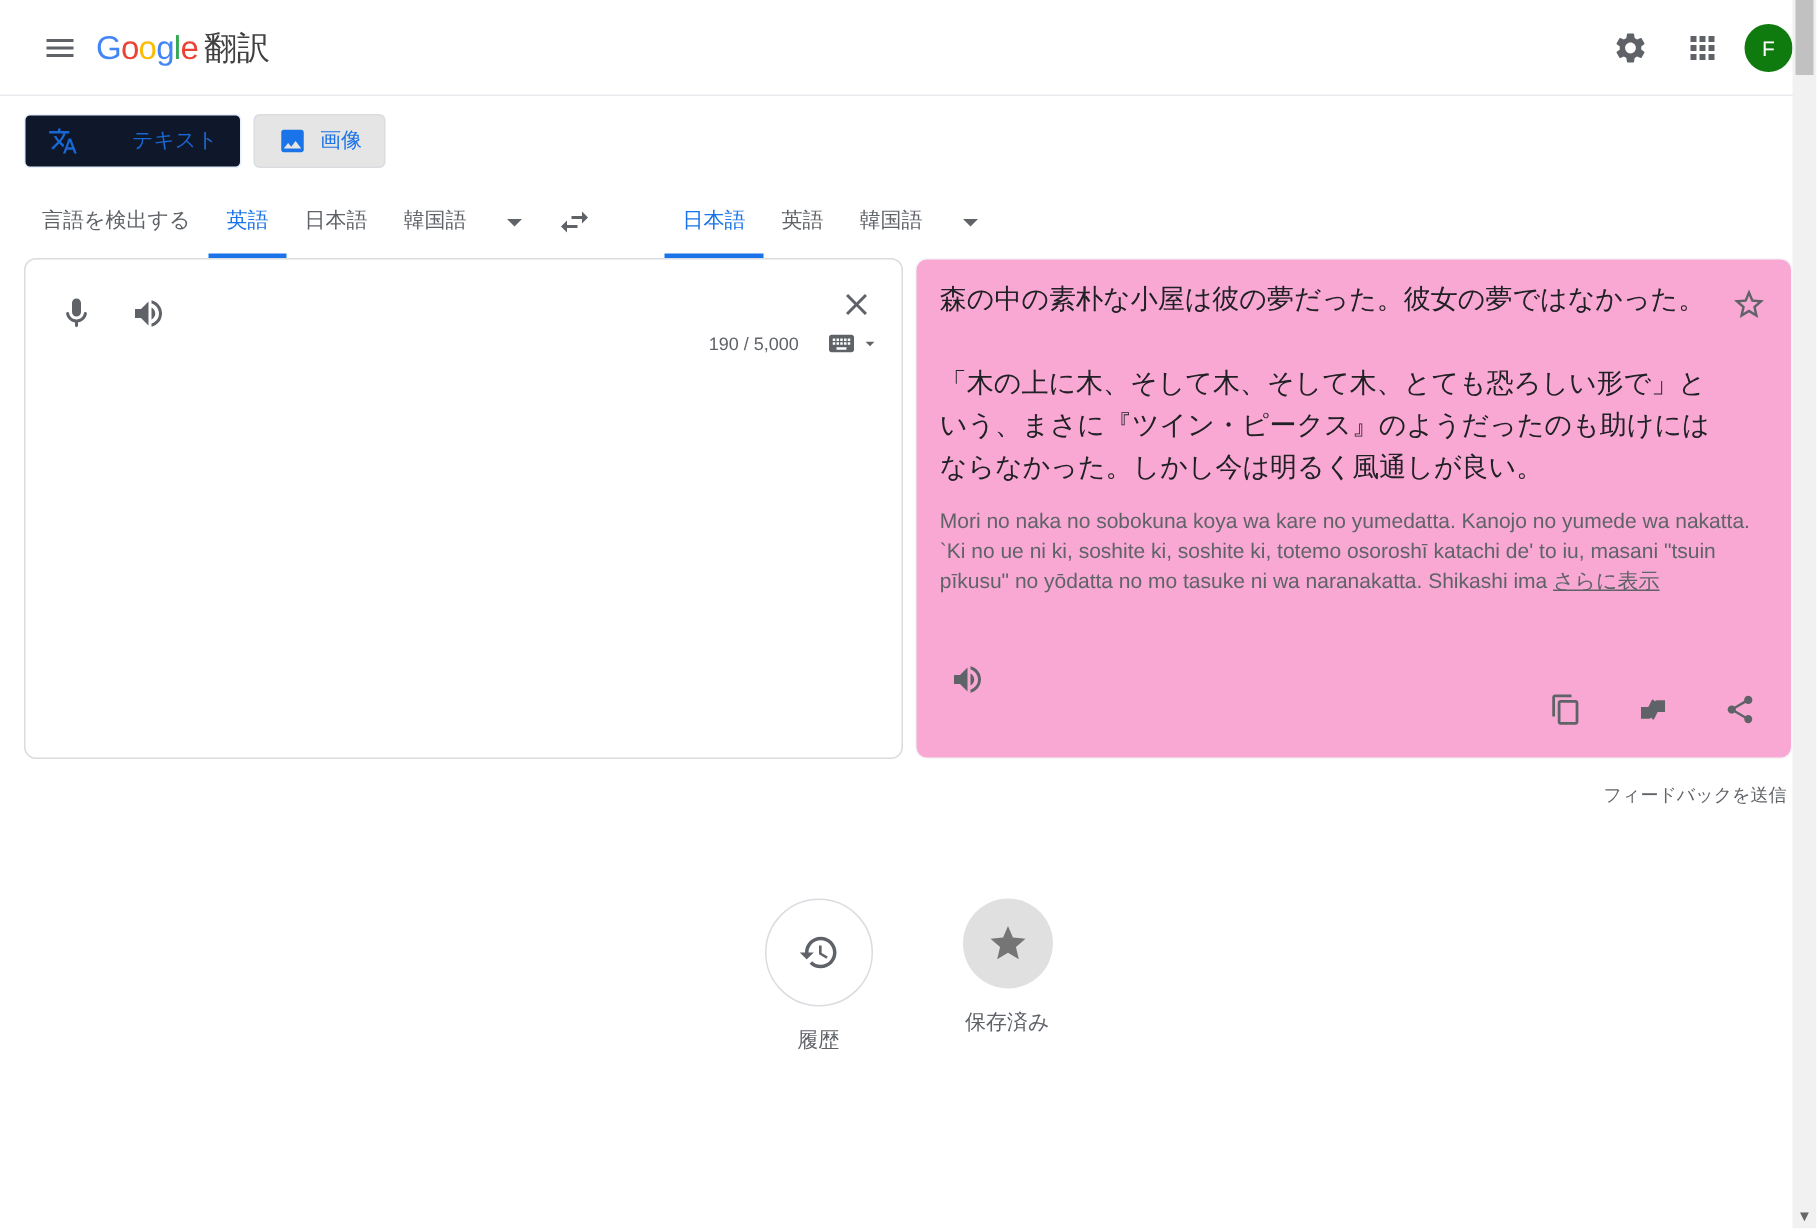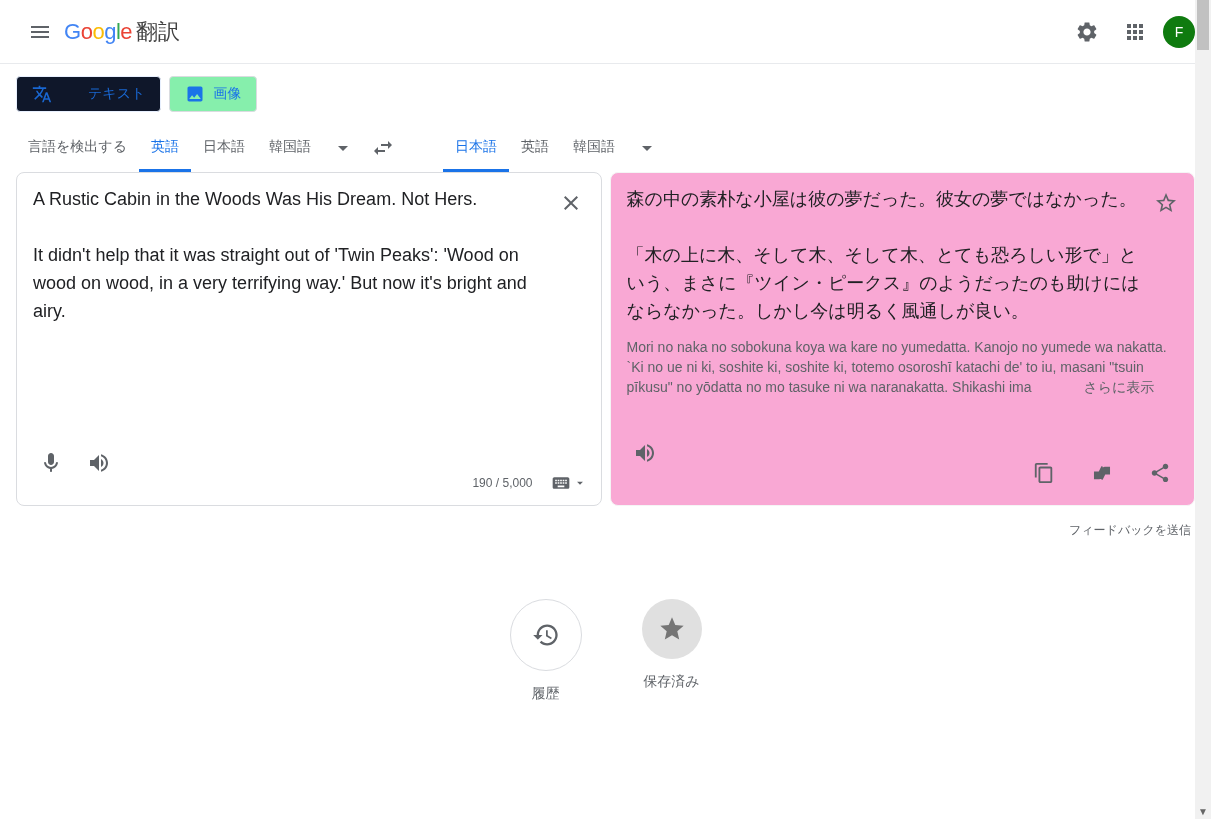--- a/index.html
+++ b/index.html
@@ -17,42 +17,42 @@
 .glogo .r { color:#ea4335; }
 .glogo .y { color:#fbbc05; }
 .glogo .g { color:#34a853; }
 .app-name { font-size: 22px; color: #404040; font-weight: 400; }
 .header-right { margin-left: auto; display: flex; align-items: center; gap: 8px; }
 .icon-btn { width: 40px; height: 40px; border-radius: 50%; display: flex; align-items: center; justify-content: center; cursor: pointer; }
 .avatar { width: 32px; height: 32px; border-radius: 50%; background: #0f7b0f; color: #fff; display: flex; align-items: center; justify-content: center; font-size: 14px; font-weight: 500; }
 
 
 .type-tabs { display: flex; gap: 8px; padding: 12px 16px; }
-.type-tab { display: flex; align-items: center; gap: 8px; padding: 0 15px; height: 36px; border: 1px solid #dadce0; border-radius: 4px; cursor: pointer; font-size: 14px; color: #1a73e8; background: #86efac; }
+.type-tab { display: flex; align-items: center; gap: 8px; padding: 0 15px; height: 36px; border: 1px solid #dadce0; border-radius: 4px; cursor: pointer; font-size: 14px; color: #1a73e8; background: #e5e5e5; }
 .type-tab.active { background: #0f172a; border-color: #e8f0fe; color: #1967d2; gap: 36px; }
 .type-tab svg { fill: currentColor; }
 
 
 .lang-bar { display: flex; align-items: center; padding: 0 16px; height: 48px; }
 .lang-group { display: flex; align-items: center; gap: 0; }
 .lang-tab { padding: 0 12px; height: 48px; display: flex; align-items: center; font-size: 14px; color: #5f6368; cursor: pointer; border-bottom: 3px solid transparent; }
 .lang-tab.active { color: #1a73e8; border-bottom-color: #1a73e8; font-weight: 500; }
 .lang-more { width: 40px; height: 40px; display: flex; align-items: center; justify-content: center; cursor: pointer; }
 .swap-btn { width: 40px; height: 40px; display: flex; align-items: center; justify-content: center; cursor: pointer; margin-left:auto; }
 .lang-group.target { margin-left: 40px; }
 .lang-bar-right { flex:1; display:flex; align-items:center; }
 
 
 .panes { display: flex; gap: 8px; padding: 0 16px 16px; }
 .pane { flex: 1; border: 1px solid #dadce0; border-radius: 8px; position: relative; min-height: 295px; display: flex; flex-direction: column; }
 .pane.target { background: #f9a8d4; border-color: #f5f5f5; }
 .pane-body { flex: 1; padding: 12px 52px 12px 16px; font-size: 18px; line-height: 28px; color: #202124; white-space: pre-wrap; }
 .pane.target .pane-body { padding-right: 46px; }
 .romanization { padding: 0 16px 10px; font-size: 14px; line-height: 20px; color: #5f6368; }
-.romanization .show-more { cursor: pointer; margin-left: 48px; }
+.romanization .show-more { text-decoration: underline; cursor: pointer; }
 .pane-footer { display: flex; align-items: center; padding: 6px 14px 12px; gap: 8px; }
 .footer-right { margin-left: auto; display: flex; align-items: center; gap: 18px; margin-top: 40px; }
 .char-count { font-size: 12px; color: #5f6368; }
 .keyboard-wrap { display: flex; align-items: center; gap: 2px; cursor: pointer; color:#5f6368; }
 .close-source { position: absolute; top: 10px; right: 10px; width: 40px; height: 40px; display: flex; align-items: center; justify-content: center; cursor: pointer; }
 .save-star { position: absolute; top: 10px; right: 8px; width: 40px; height: 40px; display: flex; align-items: center; justify-content: center; cursor: pointer; }
 
 
 .feedback { text-align: right; padding: 0 20px; font-size: 12px; color: #5f6368; cursor: pointer; }
 
@@ -140,23 +140,20 @@
 </div>
 
 <div class="panes">
 
   <div class="pane">
     <div class="close-source">
       <svg width="24" height="24" viewBox="0 0 24 24">
           <path fill="#5f6368" d="M19 6.41L17.59 5 12 10.59 6.41 5 5 6.41 10.59 12 5 17.59 6.41 19 12 13.41 17.59 19 19 17.59 13.41 12z"></path>
         </svg>
     </div>
-    <div class="pane-body">A Rustic Cabin in the Woods Was His Dream. Not Hers.
-
-It didn't help that it was straight out of 'Twin Peaks': 'Wood on wood on wood, in a very terrifying way.' But now it's bright and airy.</div>
     <div class="pane-footer">
       <div class="icon-btn">
         <svg width="24" height="24" viewBox="0 0 24 24">
             <path fill="#5f6368" d="M12 14c1.66 0 3-1.34 3-3V5c0-1.66-1.34-3-3-3S9 3.34 9 5v6c0 1.66 1.34 3 3 3zm5.91-3c-.49 0-.9.36-.98.85C16.52 14.2 14.47 16 12 16s-4.52-1.8-4.93-4.15c-.08-.49-.49-.85-.98-.85-.61 0-1.09.54-1 1.14.49 3 2.89 5.35 5.91 5.78V20c0 .55.45 1 1 1s1-.45 1-1v-2.08c3.02-.43 5.42-2.78 5.91-5.78.1-.6-.39-1.14-1-1.14z"></path>
           </svg>
       </div>
       <div class="icon-btn">
         <svg width="24" height="24" viewBox="0 0 24 24">
             <path fill="#5f6368" d="M3 9v6h4l5 5V4L7 9H3zm13.5 3c0-1.77-1.02-3.29-2.5-4.03v8.05c1.48-.73 2.5-2.25 2.5-4.02zM14 3.23v2.06c2.89.86 5 3.54 5 6.71s-2.11 5.85-5 6.71v2.06c4.01-.91 7-4.49 7-8.77s-2.99-7.86-7-8.77z"></path>
           </svg>

